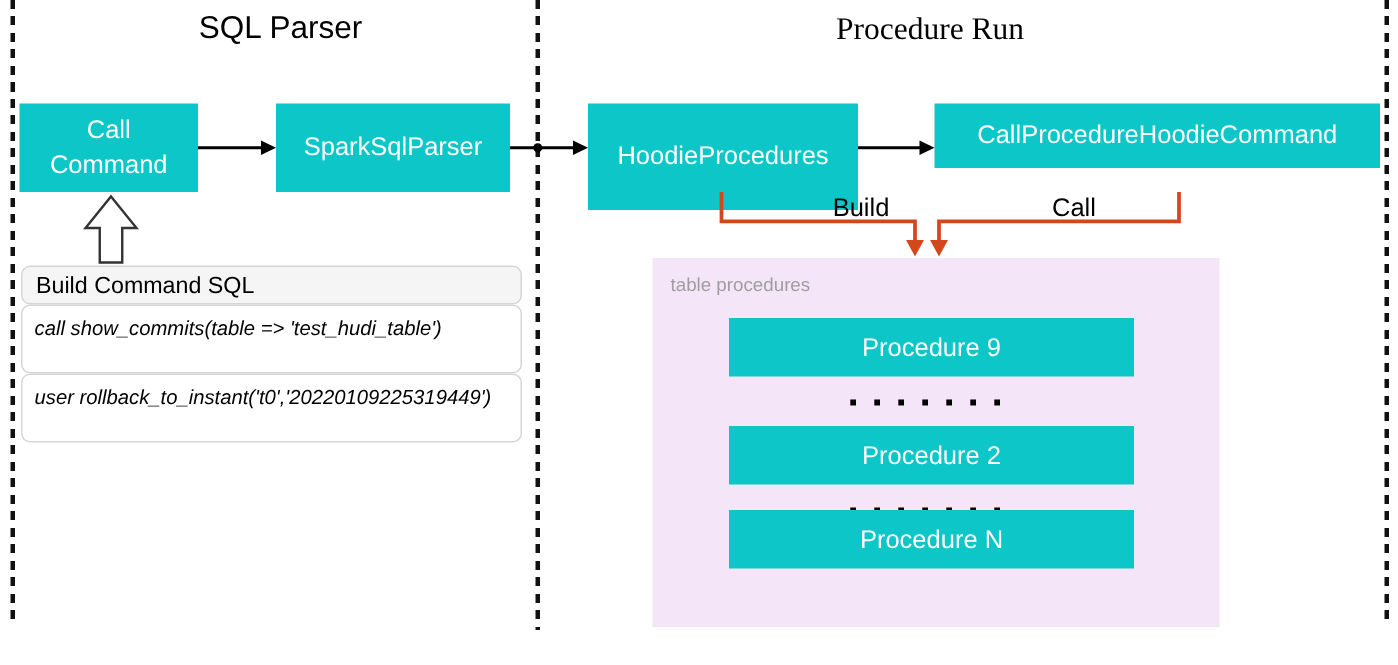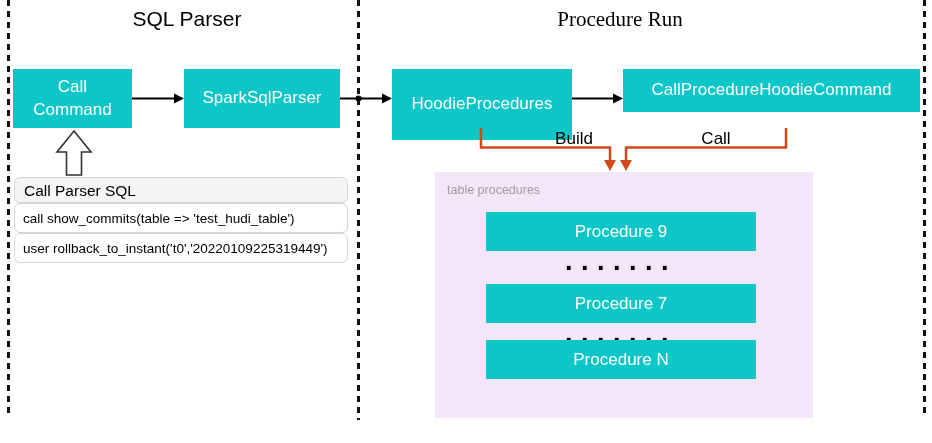--- a/index.html
+++ b/index.html
@@ -30,23 +30,23 @@
   .edge-label{
     position:absolute;transform:translateX(-50%);font-size:17px;white-space:nowrap;
   }
   .sql-table{position:absolute;left:14px;top:177px;width:334px;}
   .sql-header{
     box-sizing:border-box;height:26px;line-height:25px;
     background:var(--table-header-bg);border:1px solid var(--table-border);
     border-radius:6px;padding-left:9px;font-size:15.5px;white-space:nowrap;
   }
   .sql-row{
-    box-sizing:border-box;height:30px;line-height:29px;margin-top:0px;
+    box-sizing:border-box;height:46px;line-height:29px;margin-top:0px;
     background:#fff;border:1px solid var(--table-border);
-    border-radius:6px;padding-left:8px;font-size:13.5px;white-space:nowrap;
+    border-radius:6px;padding-left:8px;font-size:13.5px;white-space:nowrap;font-style:italic;
   }
   .panel{
     position:absolute;left:435px;top:172px;width:378px;height:246px;
     background:var(--panel-purple);
   }
   .panel-label{
     position:absolute;left:12px;top:11px;font-size:12.5px;color:var(--muted-text);
     white-space:nowrap;
   }
   .proc{
@@ -103,33 +103,33 @@
     <path class="orange-line" d="M786,128 L786,147.5 L626,147.5 L626,162"></path>
     <polygon class="orange-head" points="626,171 620,160 632,160"></polygon>
 
     <polygon class="hollow-arrow" points="74,131 91,152 81.5,152 81.5,175 66.5,175 66.5,152 57,152"></polygon>
   </svg>
 
   <div class="edge-label" style="left:574px;top:129px;">Build</div>
   <div class="edge-label" style="left:716px;top:129px;">Call</div>
 
   <div class="sql-table">
-    <div class="sql-header">Call Parser SQL</div>
+    <div class="sql-header">Build Command SQL</div>
     <div class="sql-row">call show_commits(table =&gt; 'test_hudi_table')</div>
     <div class="sql-row">user rollback_to_instant('t0','20220109225319449')</div>
   </div>
 
   <div class="panel">
     <div class="panel-label">table procedures</div>
     <div class="proc" style="top:40px;">
       <span>Procedure 9</span>
     </div>
     <div class="dots" style="top:85px;">·······</div>
     <div class="proc" style="top:112px;">
-      <span>Procedure 7</span>
+      <span>Procedure 2</span>
     </div>
     <div class="dots" style="top:157px;">·······</div>
     <div class="proc" style="top:168px;">
       <span>Procedure N</span>
     </div>
   </div>
 
 </div>
 
 </body></html>

